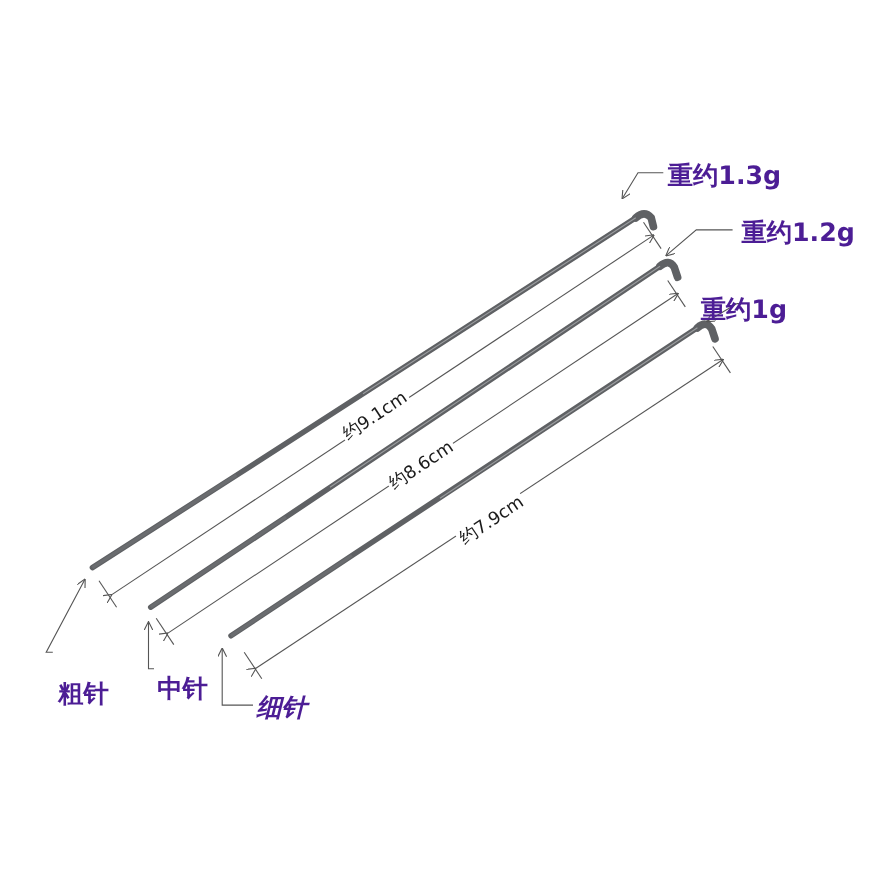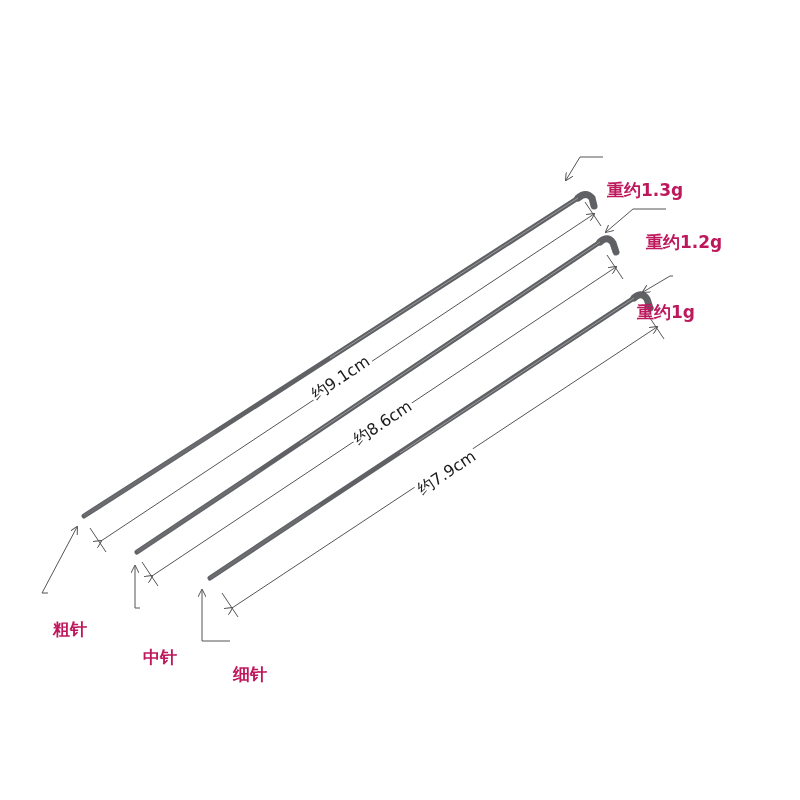--- a/index.html
+++ b/index.html
@@ -1,19 +1,19 @@
 <!DOCTYPE html>
 <html><head>
 <meta charset="utf-8">
 <style>
   html, body { margin: 0; padding: 0; background: #ffffff; }
   body { width: 800px; height: 800px; position: relative; overflow: hidden;
          font-family: "DejaVu Sans", "Liberation Sans", sans-serif; }
   #canvas { position: absolute; left: 0; top: 0; width: 800px; height: 800px; }
-  .lbl { position: absolute; color: #be185d; font-weight: bold; font-size: 17px; white-space: nowrap; line-height: 1; margin-top: 33px; }
+  .lbl { position: absolute; color: #4c1d95; font-weight: bold; font-size: 23px; white-space: nowrap; line-height: 1; }
   .dim { position: absolute; color: #1a1a1a; font-size: 16px; white-space: nowrap; line-height: 1;
          background: #ffffff; padding: 0 2px; transform-origin: center center; }
 </style>
 </head>
 <body>
 
 <svg id="canvas" viewBox="0 0 800 800" xmlns="http://www.w3.org/2000/svg">
   <defs>
     <marker id="arr" markerWidth="8" markerHeight="8" refX="7" refY="4" orient="auto" markerUnits="userSpaceOnUse">
       <path d="M0,0 L8,4 L0,8" fill="none" stroke="#555" stroke-width="1"></path>
@@ -72,22 +72,22 @@
   </g>
   <g stroke="#555" stroke-width="1" fill="none">
     <polyline points="140,608 135,608 135,566" marker-end="url(#arr)"></polyline>
   </g>
   <g stroke="#555" stroke-width="1" fill="none">
     <polyline points="230,641 202,641 202,590" marker-end="url(#arr)"></polyline>
   </g>
 </svg>
 
 <div class="lbl" style="left:607px; top:149px;">重约1.3g</div>
-<div class="lbl" style="left:646px; top:201px;">重约1.2g</div>
+<div class="lbl" style="left:674px; top:201px;">重约1.2g</div>
 <div class="lbl" style="left:637px; top:271px;">重约1g</div>
 
-<div class="lbl" style="left:53px; top:588px;">粗针</div>
+<div class="lbl" style="left:53px; top:620px;">粗针</div>
 <div class="lbl" style="left:143px; top:616px;">中针</div>
-<div class="lbl" style="left:233px; top:633px;">细针</div>
+<div class="lbl" style="left:233px; top:633px;font-style:italic;">细针</div>
 
 <div class="dim" style="left:306px; top:370px; transform: rotate(-33.5deg);">约9.1cm</div>
 <div class="dim" style="left:348px; top:415px; transform: rotate(-33.5deg);">约8.6cm</div>
 <div class="dim" style="left:412px; top:465px; transform: rotate(-33.5deg);">约7.9cm</div>
 
 </body></html>

